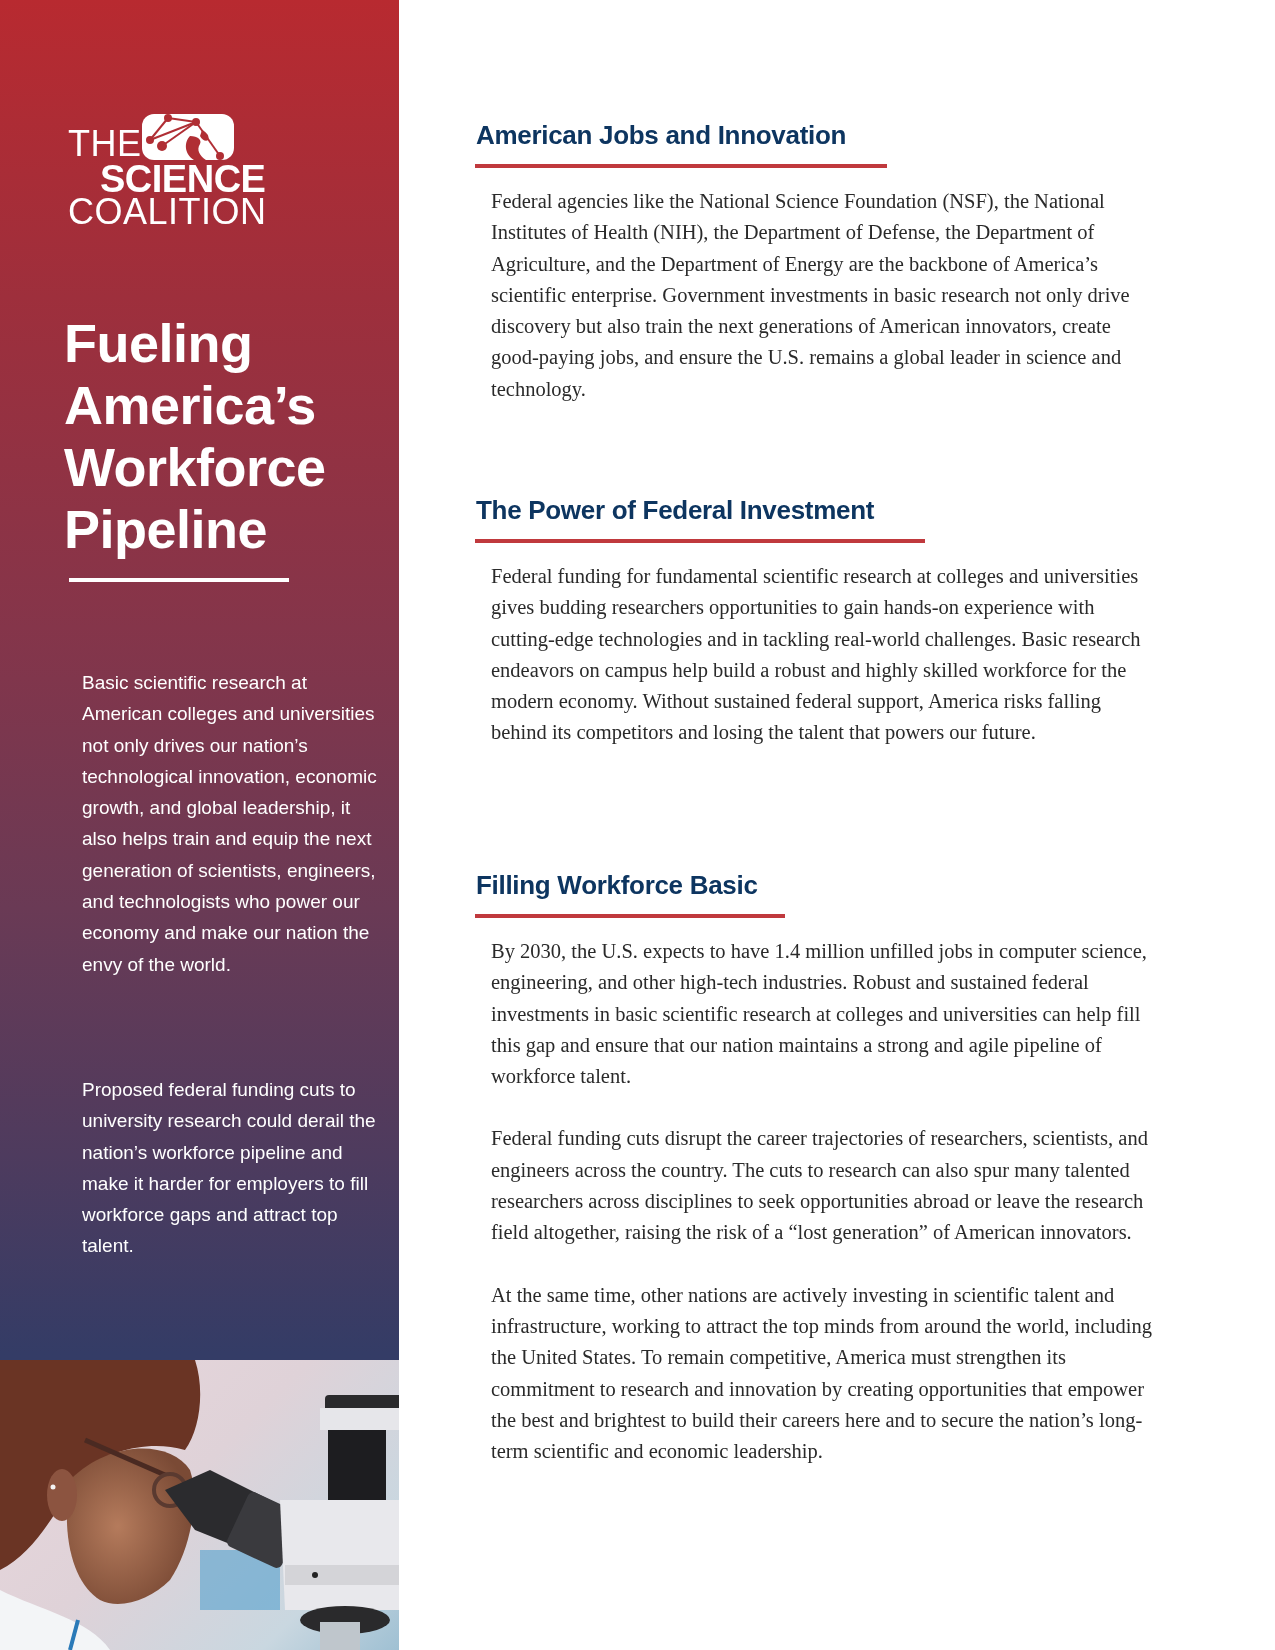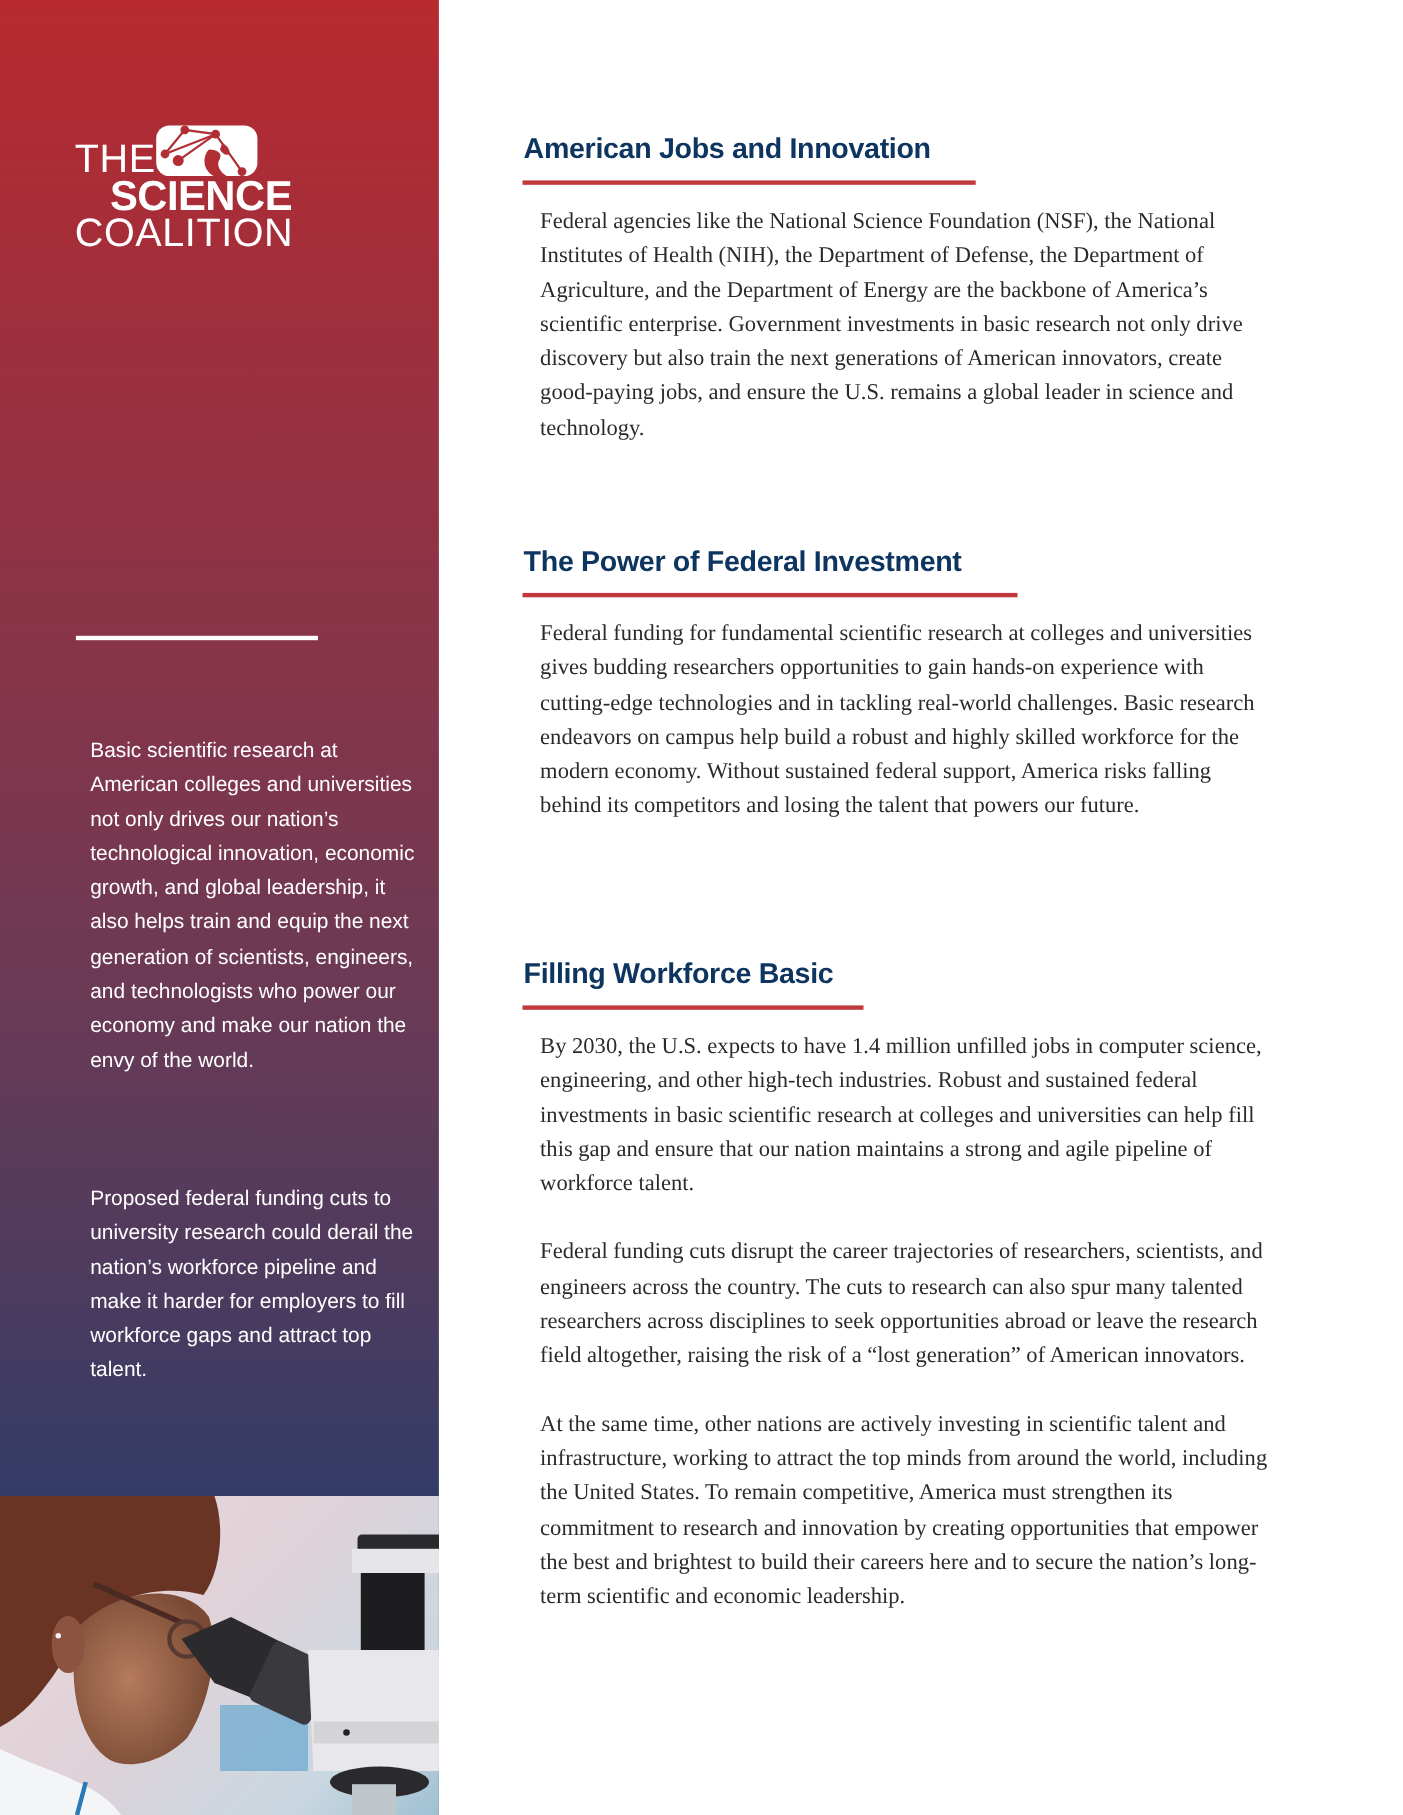--- a/index.html
+++ b/index.html
@@ -107,20 +107,21 @@
         <circle cx="80" cy="44" r="4"></circle>
         <path d="M50 24 C44 30 44 42 54 48 L66 48 C60 44 56 38 60 32 C62 28 58 24 50 24 Z"></path>
         <path d="M62 18 C66 20 70 24 68 28 C66 30 62 28 60 24 Z"></path>
       </g>
     </svg>
     <div class="the">THE</div>
     <div class="science">SCIENCE</div>
     <div class="coalition">COALITION</div>
   </div>
 
+  <h1 class="main-title">Fueling America’s Workforce Pipeline</h1>
   <div class="title-rule"></div>
 
   <p class="side-text p1">Basic scientific research at American colleges and universities not only drives our nation’s technological innovation, economic growth, and global leadership, it also helps train and equip the next generation of scientists, engineers, and technologists who power our economy and make our nation the envy of the world.</p>
   <p class="side-text p2">Proposed federal funding cuts to university research could derail the nation’s workforce pipeline and make it harder for employers to fill workforce gaps and attract top talent.</p>
 
   <div class="photo">
     <svg width="399" height="290" viewBox="0 0 399 290">
       <defs>
         <radialGradient id="skin" cx="40%" cy="50%" r="60%">
           <stop offset="0%" stop-color="#b57b5c"></stop>

